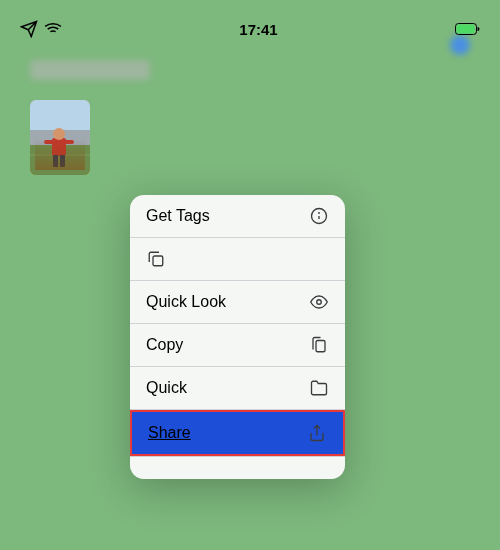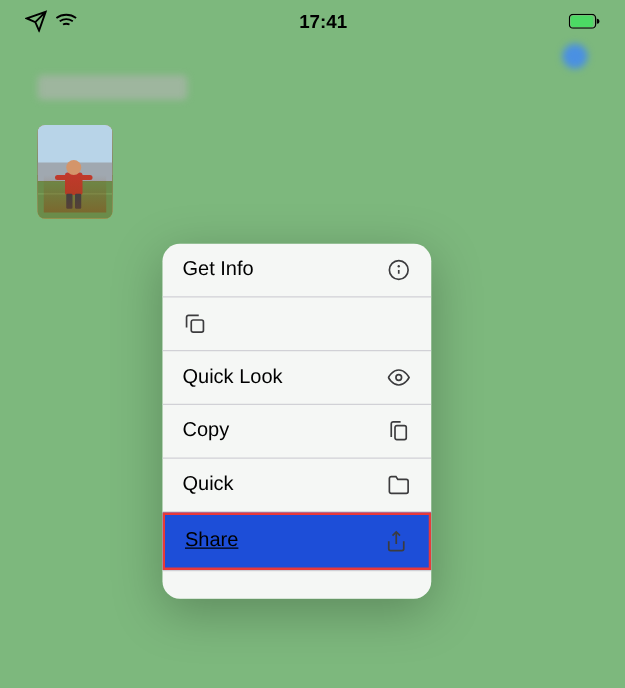--- a/index.html
+++ b/index.html
@@ -11,21 +11,21 @@
       font-family: -apple-system, BlinkMacSystemFont, 'SF Pro Text', 'Helvetica Neue', sans-serif;
       overflow: hidden;
       position: relative;
     }
 
     
     .status-bar {
       display: flex;
       justify-content: space-between;
       align-items: center;
-      padding: 8px 20px 4px;
+      padding: 20px 20px 4px;
       position: absolute;
       top: 0;
       left: 0;
       right: 0;
       z-index: 10;
     }
 
     .status-left {
       display: flex;
       gap: 6px;
@@ -207,21 +207,21 @@
 
       <rect x="14" y="40" width="10" height="4" fill="#c0392b" rx="2"></rect>
       <rect x="34" y="40" width="10" height="4" fill="#c0392b" rx="2"></rect>
     </svg>
   </div>
 </div>
 
 <div class="context-menu">
 
   <div class="menu-item">
-    <span class="menu-item-label">Get Info</span>
+    <span class="menu-item-label">Get Tags</span>
     <span class="menu-item-icon">
       <svg width="18" height="18" viewBox="0 0 24 24" fill="none" stroke="#3c3c3e" stroke-width="1.8">
         <circle cx="12" cy="12" r="10"></circle>
         <line x1="12" y1="8" x2="12" y2="8" stroke-width="2.5" stroke-linecap="round"></line>
         <line x1="12" y1="12" x2="12" y2="16"></line>
       </svg>
     </span>
   </div>
 
 

